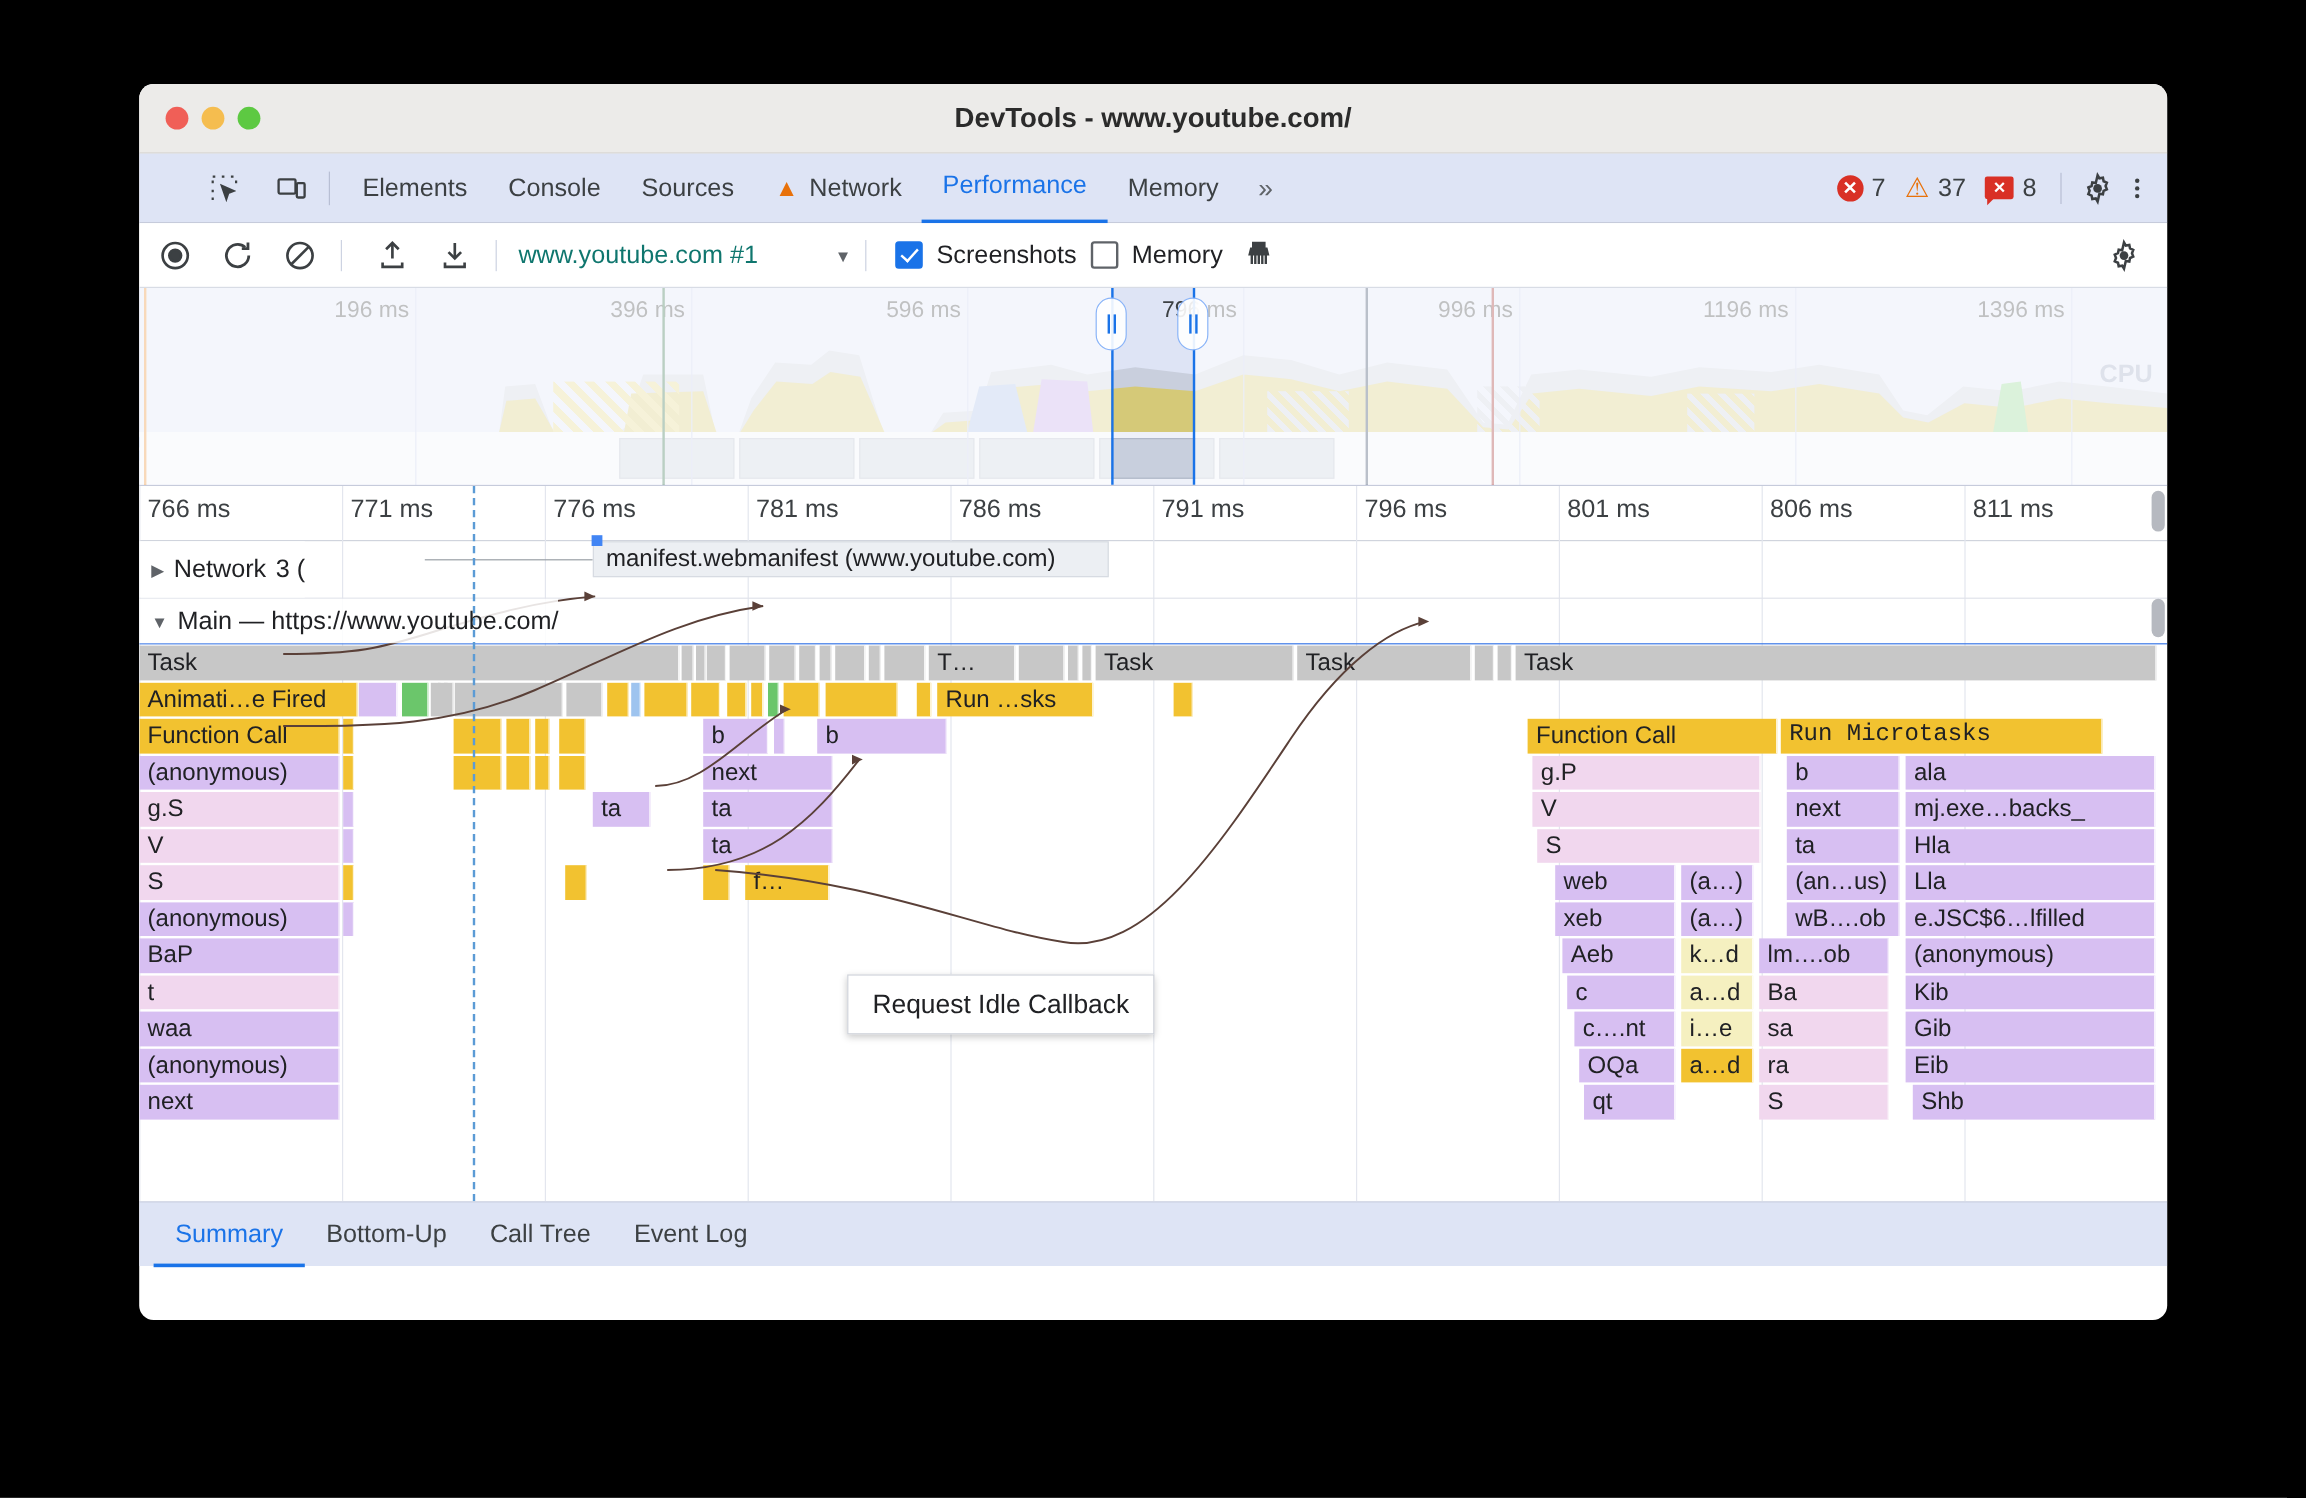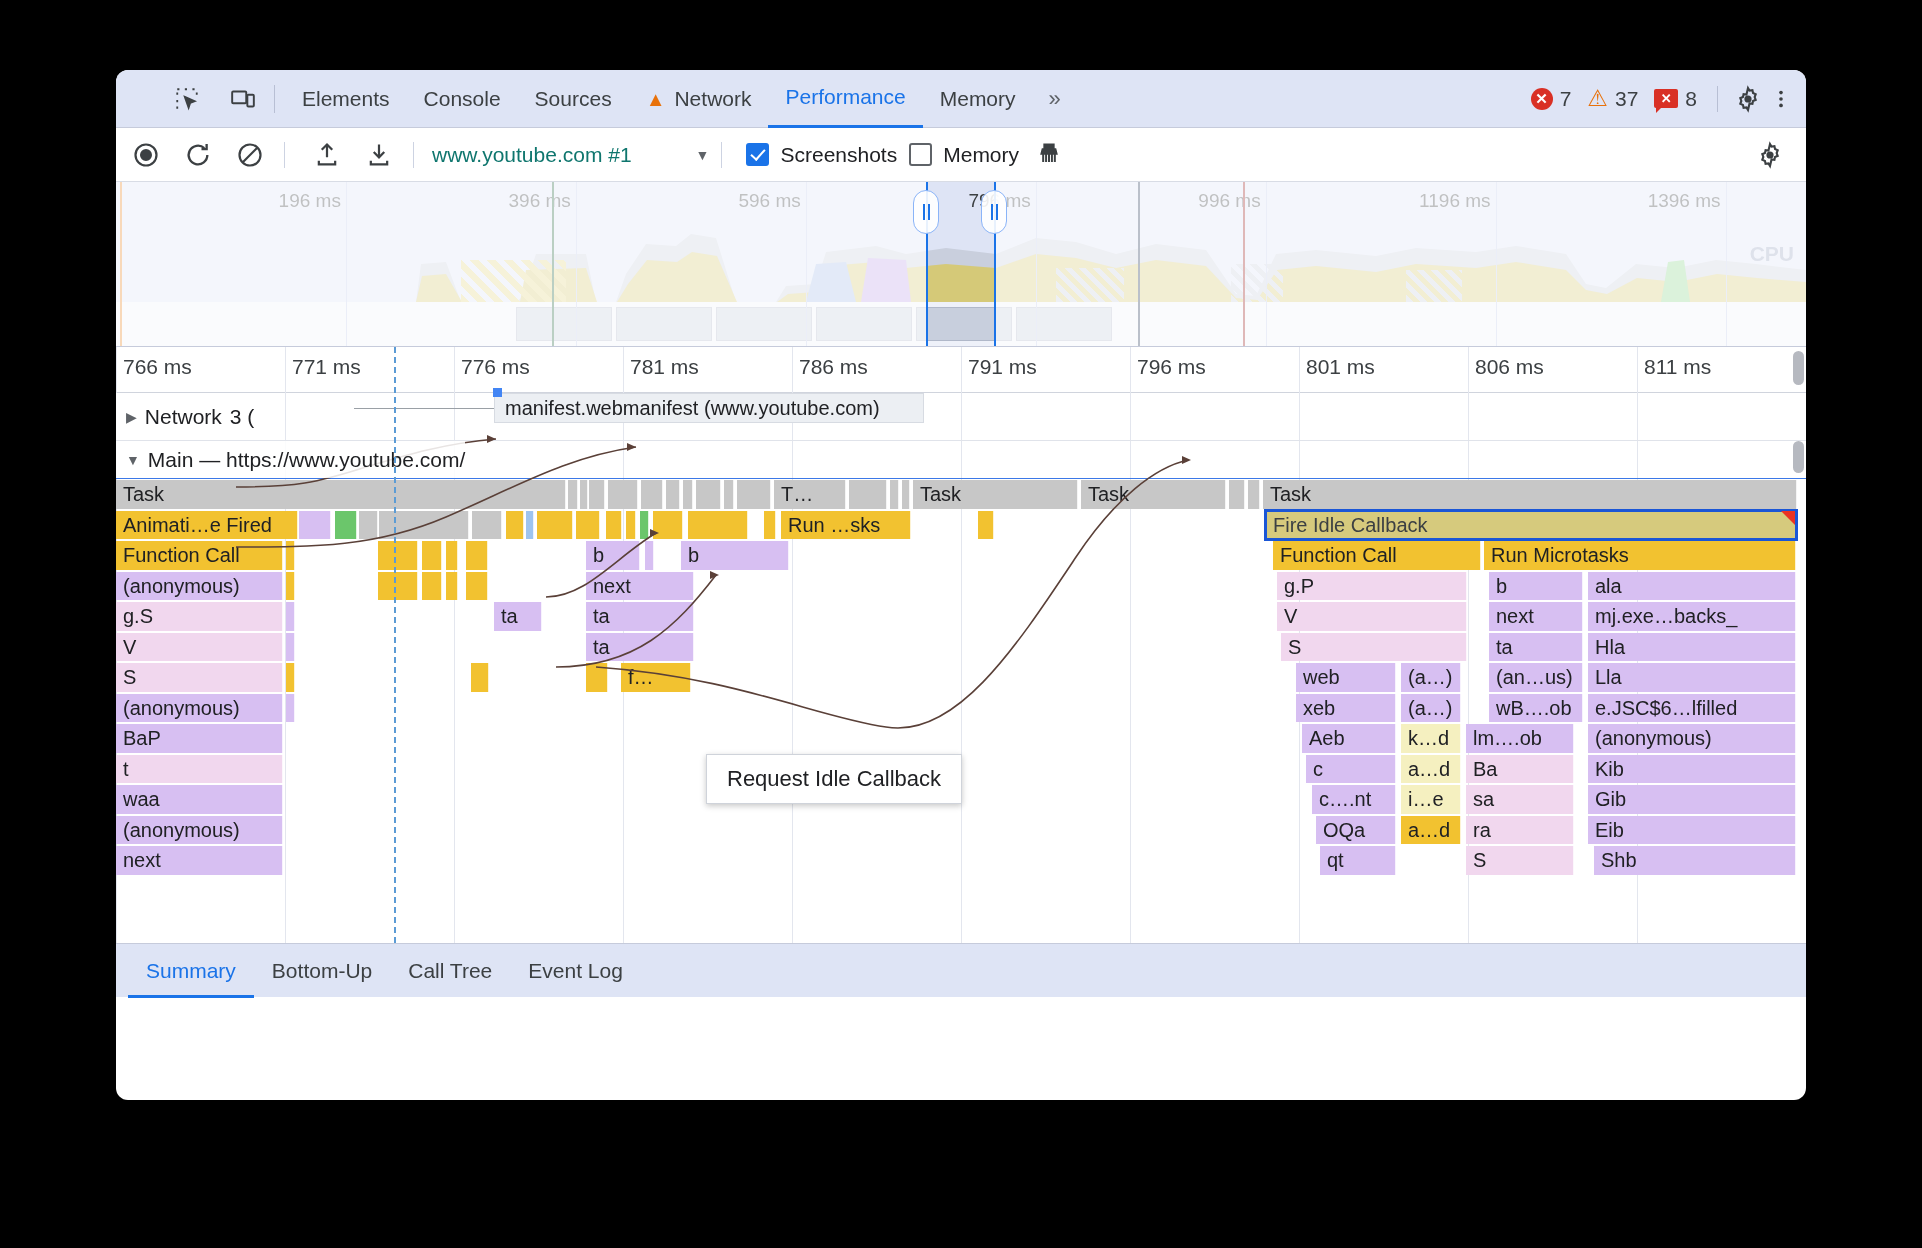--- a/index.html
+++ b/index.html
@@ -245,20 +245,28 @@
     padding: 0 18px; height: 54px; line-height: 54px;
     font-size: 21px; color: #3c4043;
   }
   .btab.active { color: #1a73e8; border-bottom: 3px solid #1a73e8; }
 </style>
 </head>
 <body>
 
 <div class="window">
 
+  <div class="titlebar">
+    <div class="traffic">
+      <div class="dot red"></div>
+      <div class="dot yellow"></div>
+      <div class="dot green"></div>
+    </div>
+    <div class="wtitle">DevTools - www.youtube.com/</div>
+  </div>
 
   <div class="tabbar">
     <div class="tb-icon">
       <svg width="26" height="26" viewBox="0 0 24 24" fill="none" stroke="currentColor" stroke-width="1.7">
         <path d="M3 3h4M10 3h4M17 3h4M3 6v3M21 6v3M3 13v3M3 19v2h2" stroke-dasharray="2 2"></path>
         <path d="M10 10l9 4-4 1.5L13.5 20z" fill="currentColor" stroke="currentColor"></path>
       </svg>
     </div>
     <div class="tb-icon">
       <svg width="26" height="26" viewBox="0 0 24 24" fill="none" stroke="currentColor" stroke-width="1.8">
@@ -566,34 +574,33 @@
           <div class="ev c-yel" style="left: 421px; width: 36px;"></div>
           <div class="ev c-yel" style="left: 460px; width: 24px;"></div>
           <div class="ev c-yel" style="left: 490px; width: 16px;"></div>
           <div class="ev c-yel" style="left: 510px; width: 10px;"></div>
           <div class="ev c-grn" style="left: 524px; width: 9px;"></div>
           <div class="ev c-yel" style="left: 537px; width: 30px;"></div>
           <div class="ev c-yel" style="left: 572px; width: 60px;"></div>
           <div class="ev c-yel" style="left: 648px; width: 12px;"></div>
           <div class="ev c-yel" style="left: 665px; width: 130px;">Run …sks</div>
           <div class="ev c-yel" style="left: 862px; width: 16px;"></div>
-          <div class="ev c-olive selected" style="left: 1150px; width: 530px;">Fire Idle Callback<span class="warn-corner"></span></div>
         </div>
         <div class="row" style="top: 61px;">
           <div class="ev c-yel" style="left: 0px; width: 167px;">Function Call</div>
           <div class="ev c-yel" style="left: 170px; width: 9px;"></div>
           <div class="ev c-yel" style="left: 262px; width: 40px;"></div>
           <div class="ev c-yel" style="left: 306px; width: 20px;"></div>
           <div class="ev c-yel" style="left: 330px; width: 12px;"></div>
           <div class="ev c-yel" style="left: 350px; width: 22px;"></div>
           <div class="ev c-pur" style="left: 470px; width: 54px;">b</div>
           <div class="ev c-pur" style="left: 529px; width: 9px;"></div>
           <div class="ev c-pur" style="left: 565px; width: 108px;">b</div>
           <div class="ev c-yel" style="left: 1157px; width: 208px;">Function Call</div>
-          <div class="ev c-yel" style="left: 1368px; width: 312px;">Run Microtasks</div>
+          <div class="ev c-yel" style="left: 1368px; width: 268px; font-family: Liberation Mono, monospace;">Run Microtasks</div>
         </div>
         <div class="row" style="top: 91.5px;">
           <div class="ev c-pur" style="left: 0px; width: 167px;">(anonymous)</div>
           <div class="ev c-yel" style="left: 170px; width: 9px;"></div>
           <div class="ev c-yel" style="left: 262px; width: 40px;"></div>
           <div class="ev c-yel" style="left: 306px; width: 20px;"></div>
           <div class="ev c-yel" style="left: 330px; width: 12px;"></div>
           <div class="ev c-yel" style="left: 350px; width: 22px;"></div>
           <div class="ev c-pur" style="left: 470px; width: 108px;">next</div>
           <div class="ev c-pink" style="left: 1161px; width: 190px;">g.P</div>

